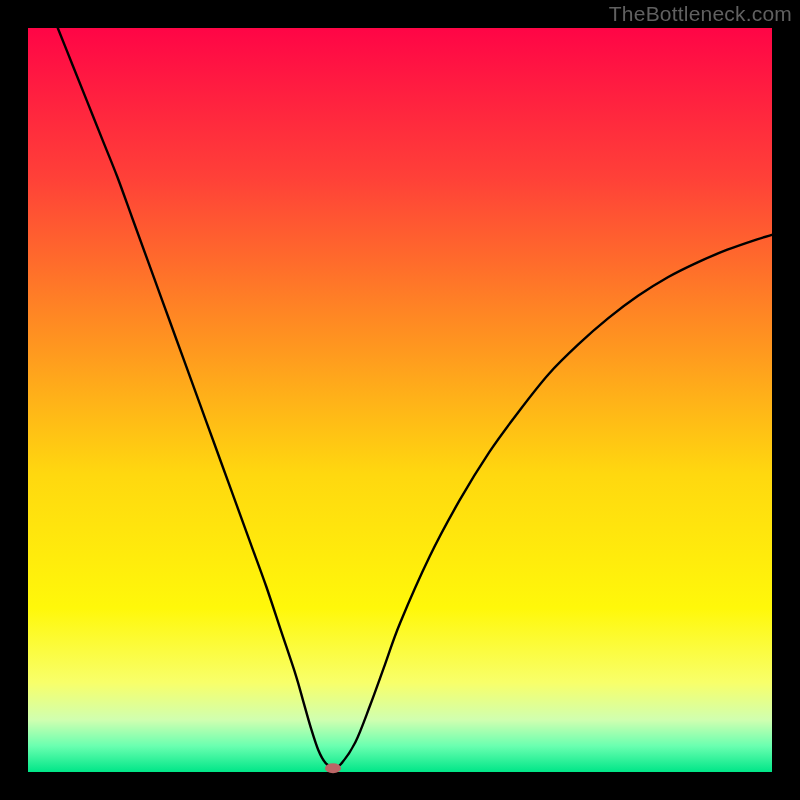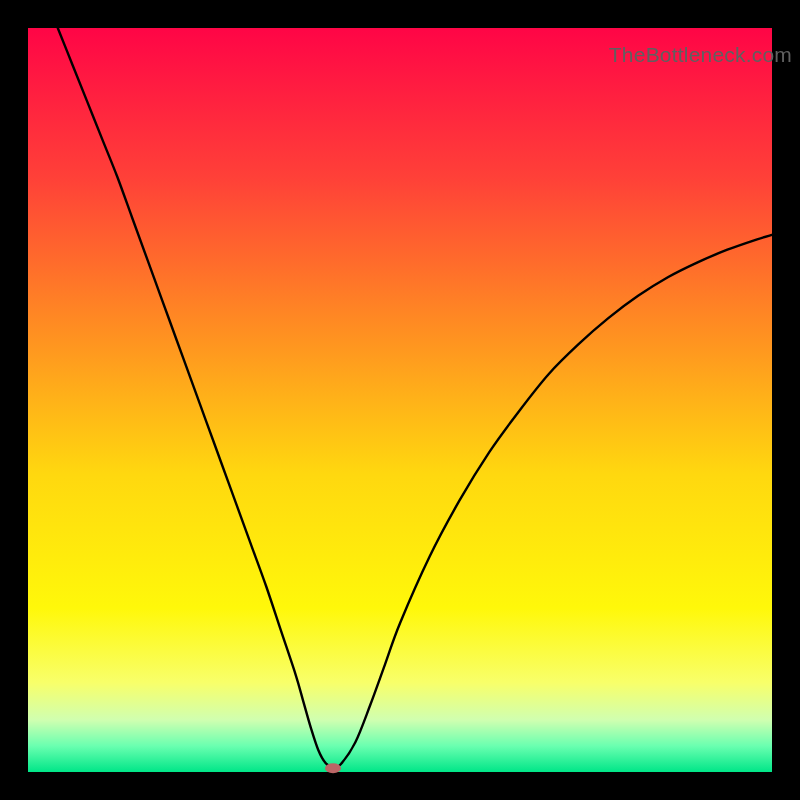--- a/index.html
+++ b/index.html
@@ -17,21 +17,20 @@
     height: 800px;
   }
   .watermark {
     position: absolute;
     top: 2px;
     right: 8px;
     font-size: 21px;
     color: #606060;
     font-weight: 400;
     letter-spacing: 0.2px;
-    margin-top: 41px;
   }
   svg {
     position: absolute;
     top: 0;
     left: 0;
   }
 </style>
 </head>
 <body>
 <div class="container">

